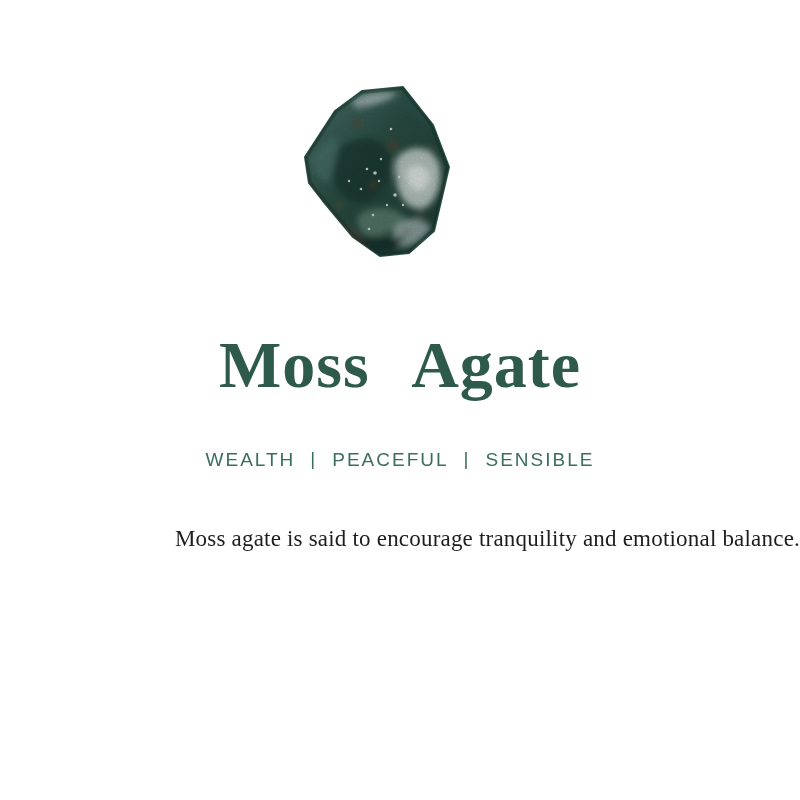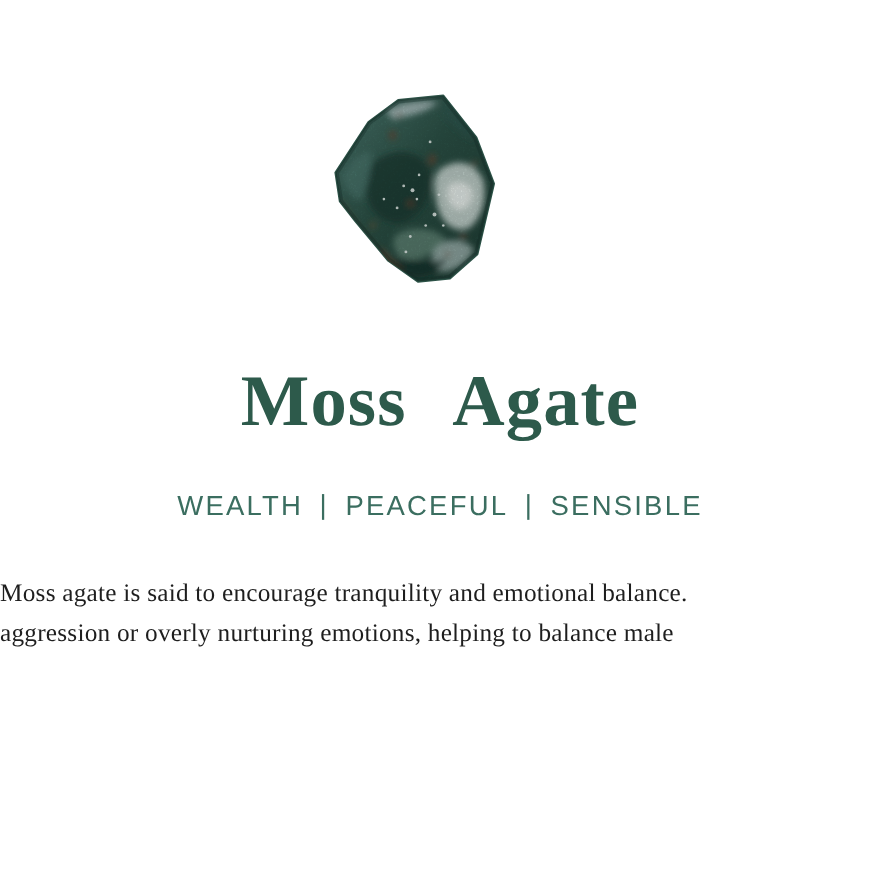--- a/index.html
+++ b/index.html
@@ -23,31 +23,31 @@
     font-size:66px;line-height:66px;
     letter-spacing:1px;
     word-spacing:0.42em;
     color:#2D5A4B;
   }
 
   
   .subtitle{
     position:absolute;left:0;top:446px;width:800px;
     text-align:center;
-    font-size:25px;line-height:28px;
+    font-size:19px;line-height:28px;
     letter-spacing:2px;
     color:#3B6E60;
     font-weight:400;
   }
   .subtitle .sep{margin:0 15px;position:relative;top:-1px;color:#3B6E60;}
 
   
   .desc{
     position:absolute;left:0;top:521px;width:800px;
-    text-align:left;
+    text-align:right;
     font-family:"Liberation Serif", serif;
     font-size:23px;
     letter-spacing:0.2px;
     color:#1E1E1E;
   }
   .desc .line{line-height:36.5px;white-space:nowrap;}
 
   
   .logo{
     position:absolute;left:0;top:682px;width:800px;
@@ -133,21 +133,20 @@
   </figure>
 
   <h1 class="title">Moss Agate</h1>
 
   <div class="subtitle">
     <span>WEALTH</span><span class="sep">|</span><span>PEACEFUL</span><span class="sep">|</span><span>SENSIBLE</span>
   </div>
 
   <div class="desc">
     <div class="line">Moss agate is said to encourage tranquility and emotional balance.</div>
-    <div class="line">aggression or overly nurturing emotions, helping to balance male</div>
   </div>
 
   <div class="logo">
     <svg viewBox="0 0 100 100" xmlns="http://www.w3.org/2000/svg">
 
       <g stroke="#2E5C4E" stroke-width="1.1" fill="none" stroke-linecap="round">
         <path d="M27,10 q2.2,-2.6 4.4,-0.4 q2.2,-2.2 4.4,0"></path>
         <path d="M44,4.5 q2,-2.4 4,-0.4 q2,-2 4,0"></path>
         <path d="M60,7 q1.8,-2.2 3.6,-0.3 q1.8,-1.8 3.6,0"></path>
         <path d="M73,13 q1.6,-2 3.2,-0.3 q1.6,-1.6 3.2,0"></path>

